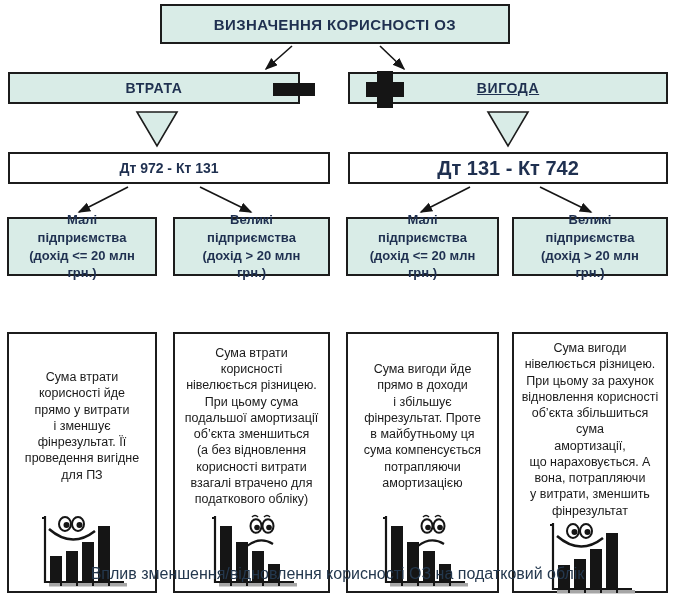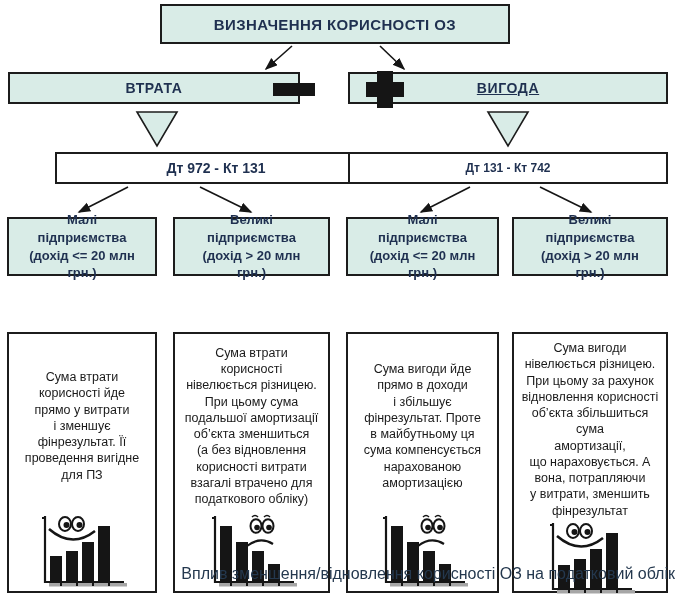--- a/index.html
+++ b/index.html
@@ -7,36 +7,36 @@
     position:relative;width:675px;height:597px;background:#ffffff;
     font-family:"Liberation Sans","DejaVu Sans",sans-serif;color:#1a1a1a;overflow:hidden;
   }
   .box{position:absolute;border:2px solid #1c1c1c;box-sizing:border-box;}
   .mint{background:#d9ece7;}
   .center{display:flex;align-items:center;justify-content:center;text-align:center;}
   .navy{color:#1f3050;}
   .title-box{left:160px;top:4px;width:350px;height:40px;font-weight:bold;font-size:15px;letter-spacing:.4px;}
   .bar-left{left:8px;top:72px;width:292px;height:32px;font-weight:bold;font-size:14px;letter-spacing:.6px;}
   .bar-right{left:348px;top:72px;width:320px;height:32px;font-weight:bold;font-size:14px;letter-spacing:.6px;text-decoration:underline;}
-  .acct-left{left:8px;top:152px;width:322px;height:32px;font-weight:bold;font-size:14px;background:#fff;margin-left:47px;}
-  .acct-right{left:348px;top:152px;width:320px;height:32px;font-weight:bold;font-size:12px;background:#fff;}
+  .acct-left{left:8px;top:152px;width:322px;height:32px;font-weight:bold;font-size:14px;background:#fff;}
+  .acct-right{left:348px;top:152px;width:320px;height:32px;font-weight:bold;font-size:20px;background:#fff;}
   .minus-icon{position:absolute;left:263px;top:9px;width:42px;height:13px;background:#151515;}
   .plus-icon{position:absolute;left:16px;top:-3px;width:38px;height:37px;}
   .plus-icon:before{content:"";position:absolute;left:11px;top:0;width:16px;height:37px;background:#151515;}
   .plus-icon:after{content:"";position:absolute;left:0;top:11px;width:38px;height:15px;background:#151515;}
   .col-head{font-weight:bold;font-size:13px;line-height:1.35;flex-direction:column;padding:16px;}
   .col-body{background:#fff;display:flex;flex-direction:column;}
   .body-text{flex:1;display:flex;align-items:center;justify-content:center;text-align:center;
     white-space:pre-line;font-size:12.5px;line-height:1.3;padding:6px 3px 0 3px;}
   .chart-wrap{display:flex;justify-content:center;margin-bottom:1px;}
   .c1{left:7px;width:150px;}  .c2{left:173px;width:157px;}
   .c3{left:346px;width:153px;} .c4{left:512px;width:156px;}
   .head-row{top:217px;height:59px;}
   .body-row{top:288px;height:261px;margin-top:44px;}
-  .caption{position:absolute;left:0;top:565px;width:675px;text-align:right;
+  .caption{position:absolute;left:0;top:565px;width:675px;text-align:center;
     font-size:16px;color:#24384e;}
   .overlay{position:absolute;left:0;top:0;pointer-events:none;}
 </style>
 </head>
 <body>
 
 <div class="stage">
 
   <svg class="overlay" width="675" height="597">
     <defs>
@@ -148,21 +148,21 @@
         </svg>
       </div>
   </div>
   <div class="box col-body body-row c3">
     <div class="body-text">Сума вигоди йде
 прямо в доходи
 і збільшує
 фінрезультат. Проте
 в майбутньому ця
 сума компенсується
-нарахованою
+потрапляючи
 амортизацією</div>
     <div class="chart-wrap">
         <svg width="94" height="78" viewBox="0 0 94 78">
           <rect x="14" y="71" width="78" height="3.5" fill="#a6a6a6"></rect>
           <path d="M7 6 H11 M10 4 V70 H89" stroke="#151515" stroke-width="2.2" fill="none"></path>
           <path d="M26 70 V74" stroke="#151515" stroke-width="2" fill="none"></path>
           <path d="M42 70 V74" stroke="#151515" stroke-width="2" fill="none"></path>
           <path d="M58 70 V74" stroke="#151515" stroke-width="2" fill="none"></path>
           <path d="M74 70 V74" stroke="#151515" stroke-width="2" fill="none"></path>
           <rect x="15" y="14" width="12" height="56" fill="#151515"></rect>

